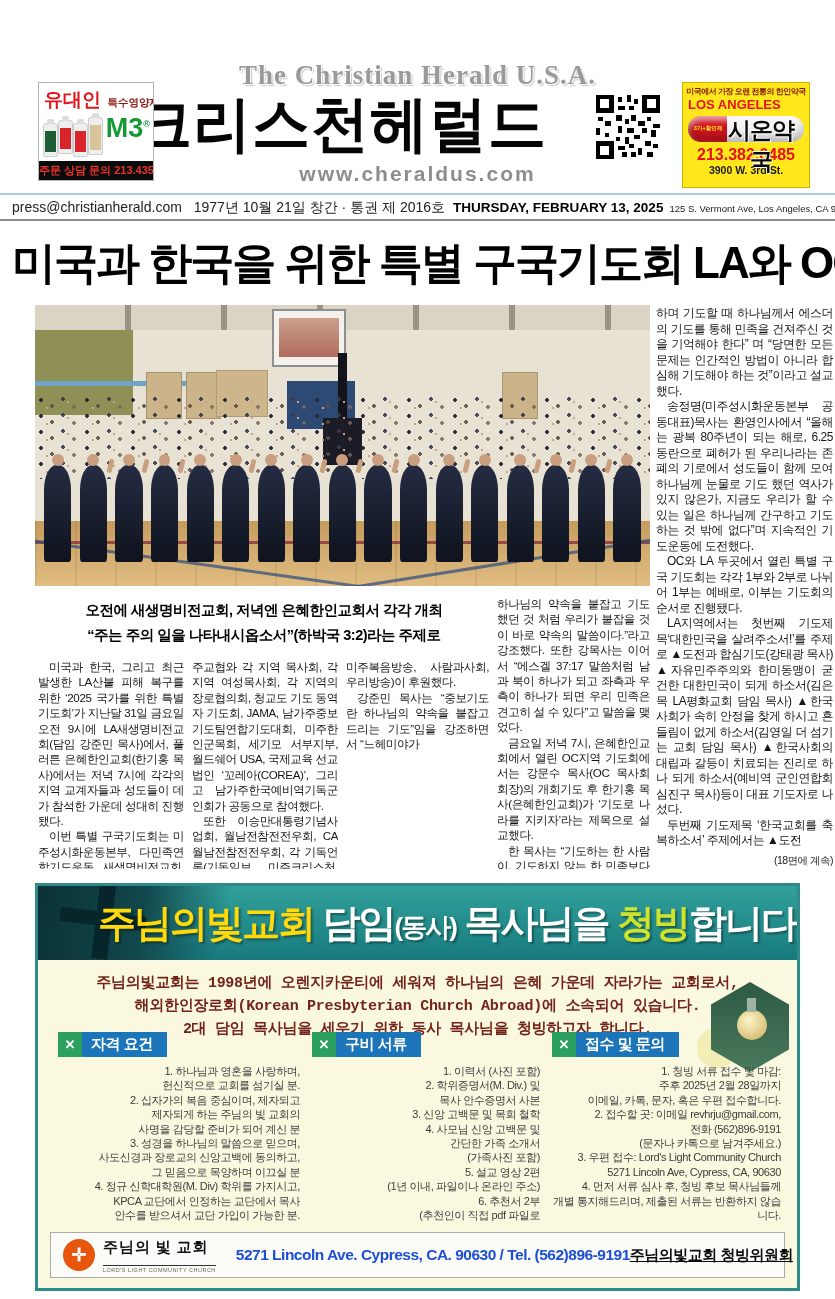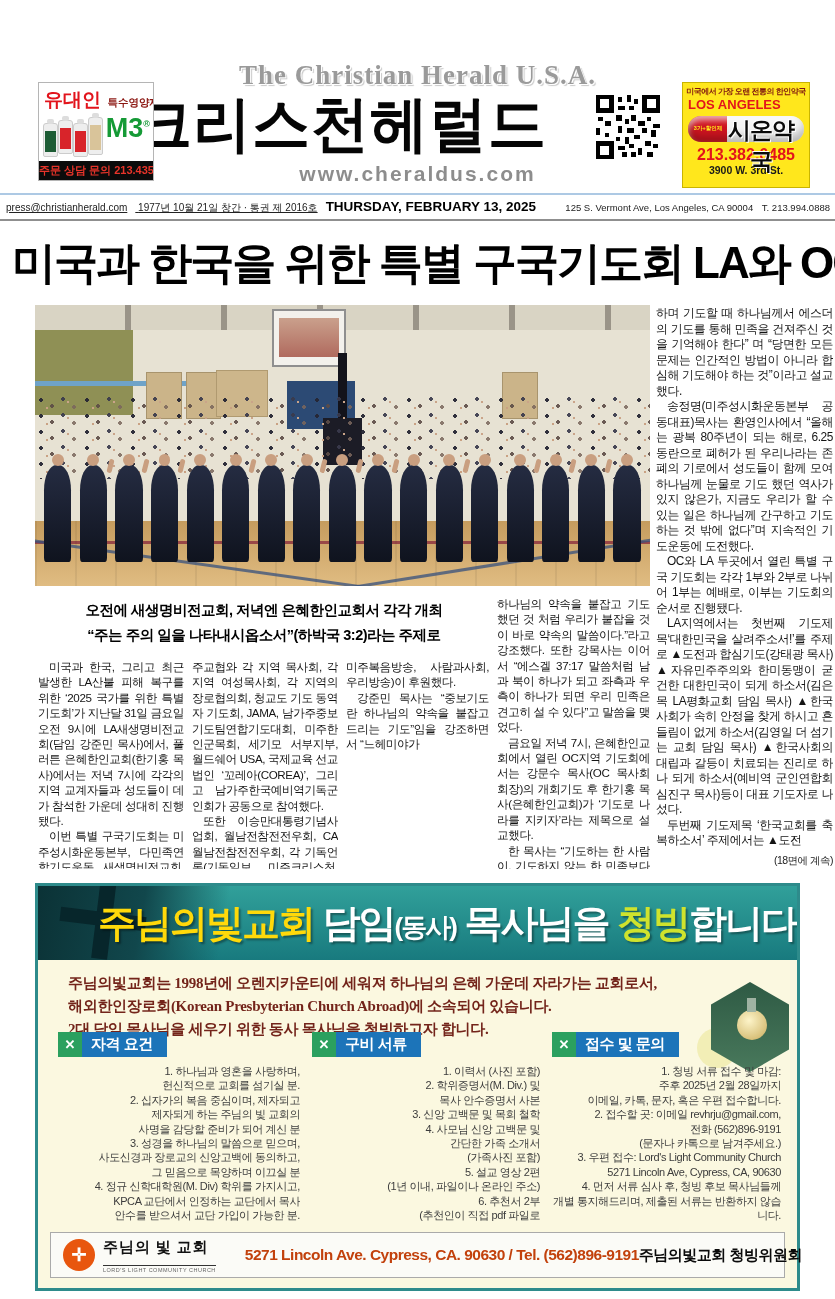--- a/index.html
+++ b/index.html
@@ -46,21 +46,21 @@
   .cap-small{position:absolute;left:3px;top:11px;width:34px;font-size:5.5px;color:#ffe71c;font-weight:700;}
   .cap-name{position:absolute;left:30px;top:1px;font-size:23px;font-weight:900;color:#0a0a0a;
     text-shadow:1px 1px 0 #fff,-1px -1px 0 #fff;letter-spacing:-1px;}
   .adR-phone{margin-top:2px;font-size:16px;font-weight:900;color:#e3141c;letter-spacing:0;}
   .adR-addr{font-size:10.5px;font-weight:900;color:#1a1a1a;}
 
   
   .rule-blue{position:absolute;left:0;top:193px;width:100%;height:2px;background:#adc9e4;}
   .rule-gray{position:absolute;left:0;top:219px;width:100%;height:2px;background:#8f8f8f;}
   .infobar{position:absolute;left:0;top:199px;width:100%;height:18px;display:flex;align-items:baseline;}
-  .info-left{flex:1;padding-left:6px;font-size:10px;color:#222;white-space:nowrap;text-decoration:underline;}
+  .info-left{flex:1;padding-left:12px;font-size:14px;color:#222;white-space:nowrap;}
   .info-left span{margin-right:8px;}
   .info-date{font-size:13.5px;font-weight:900;color:#000;letter-spacing:0;white-space:nowrap;}
   .info-right{flex:1;text-align:right;padding-right:5px;font-size:9.5px;color:#222;white-space:nowrap;}
   .info-right span{margin-left:6px;}
 
   
   .headline{position:absolute;left:12px;right:12px;top:234px;text-align:center;
     font-size:44px;font-weight:900;color:#000;letter-spacing:-2px;white-space:nowrap;}
 
   
@@ -122,21 +122,21 @@
   .church-ad{position:absolute;left:35px;top:883px;width:765px;height:408px;
     border:3px solid #2e8b8b;background:#fbf8e0;box-sizing:border-box;}
   .ad-banner{position:relative;height:74px;background:linear-gradient(#31a09a,#187a7e);overflow:hidden;}
   .ad-cross-zone{position:absolute;left:0;top:0;width:30%;height:100%;
     background:linear-gradient(100deg,#0b3236 0%,#11474c 45%,rgba(17,71,76,0) 80%);}
   .ad-cross-v{position:absolute;left:58px;top:-8px;width:16px;height:110%;background:#07262b;transform:rotate(7deg);}
   .ad-cross-h{position:absolute;left:22px;top:26px;width:86px;height:14px;background:#07262b;transform:rotate(7deg);}
   .ad-title{position:absolute;left:60px;right:8px;top:12px;text-align:left;font-weight:900;
     font-size:38px;letter-spacing:-2px;color:#fff;text-shadow:2px 2px 2px rgba(0,0,0,.35);white-space:nowrap;}
   .ad-title .y{color:#ffd90a;} .ad-title .g{color:#cfe32d;} .ad-title .sm{font-size:26px;}
-  .ad-desc{margin:12px 30px 8px;text-align:left;font-family:Liberation Serif, serif;
+  .ad-desc{margin:12px 30px 8px;text-align:center;font-family:Liberation Mono, monospace;
     font-weight:700;font-size:15px;line-height:23px;color:#73241a;letter-spacing:-0.3px;}
   .hex-wrap{position:absolute;right:8px;top:96px;width:92px;height:96px;}
   .hex-dot{position:absolute;left:0;bottom:10px;width:40px;height:40px;border-radius:50%;background:#f2eeb6;}
   .hex{position:absolute;right:0;top:0;width:78px;height:90px;background:linear-gradient(#2e5a44,#49795c);
     clip-path:polygon(50% 0,100% 25%,100% 75%,50% 100%,0 75%,0 25%);}
   .bulb{position:absolute;right:22px;top:28px;width:30px;height:30px;border-radius:50%;
     background:radial-gradient(circle at 40% 35%,#fdf4c9,#d9c27c 70%,#b89c5c);}
   .bulb::before{content:'';position:absolute;left:10px;top:-12px;width:9px;height:14px;background:#9fb3a3;}
   .ad-cols{position:absolute;left:20px;right:16px;top:146px;bottom:66px;display:flex;gap:12px;overflow:hidden;}
   .ad-col{overflow:hidden;}
@@ -149,22 +149,22 @@
   .ad-body{white-space:pre-line;margin-top:7px;font-size:11px;line-height:14.4px;
     color:#3c3c3c;letter-spacing:-0.4px;text-align:right;}
   .ad-footer{position:absolute;left:12px;right:12px;bottom:10px;height:46px;background:#fbfbf7;
     border:1px solid #aaa;display:flex;align-items:center;padding:0 12px;box-sizing:border-box;}
   .logo-circle{width:32px;height:32px;border-radius:50%;background:#e8560e;color:#fff;
     display:grid;place-items:center;font-size:18px;font-weight:900;flex:none;}
   .logo-text{margin-left:8px;flex:none;}
   .logo-name{font-family:"Liberation Serif",serif;font-weight:700;font-size:15px;color:#111;
     border-bottom:1.5px solid #333;padding-bottom:8px;letter-spacing:1px;white-space:nowrap;}
   .logo-sub{font-size:5.5px;color:#666;letter-spacing:.5px;text-align:center;margin-top:1px;white-space:nowrap;}
-  .ad-addr{margin-left:29px;font-weight:800;font-size:15.5px;color:#c2410c;letter-spacing:-0.5px;white-space:nowrap;}
-  .ad-committee{margin-left:auto;font-weight:800;font-size:15px;color:#0a0a0a;letter-spacing:-0.5px;white-space:nowrap;}
+  .ad-addr{margin-left:20px;font-weight:800;font-size:15.5px;color:#1d4ed8;letter-spacing:-0.5px;white-space:nowrap;}
+  .ad-committee{margin-left:auto;font-weight:800;font-size:15px;color:#0a0a0a;letter-spacing:-0.5px;white-space:nowrap;text-decoration:underline;}
 </style>
 </head>
 <body>
 
 <div class="page">
 
   <div class="en-title">The Christian Herald U.S.A.</div>
   <div class="kr-title">크리스천헤럴드</div>
   <div class="website">www.cheraldus.com</div>
 

